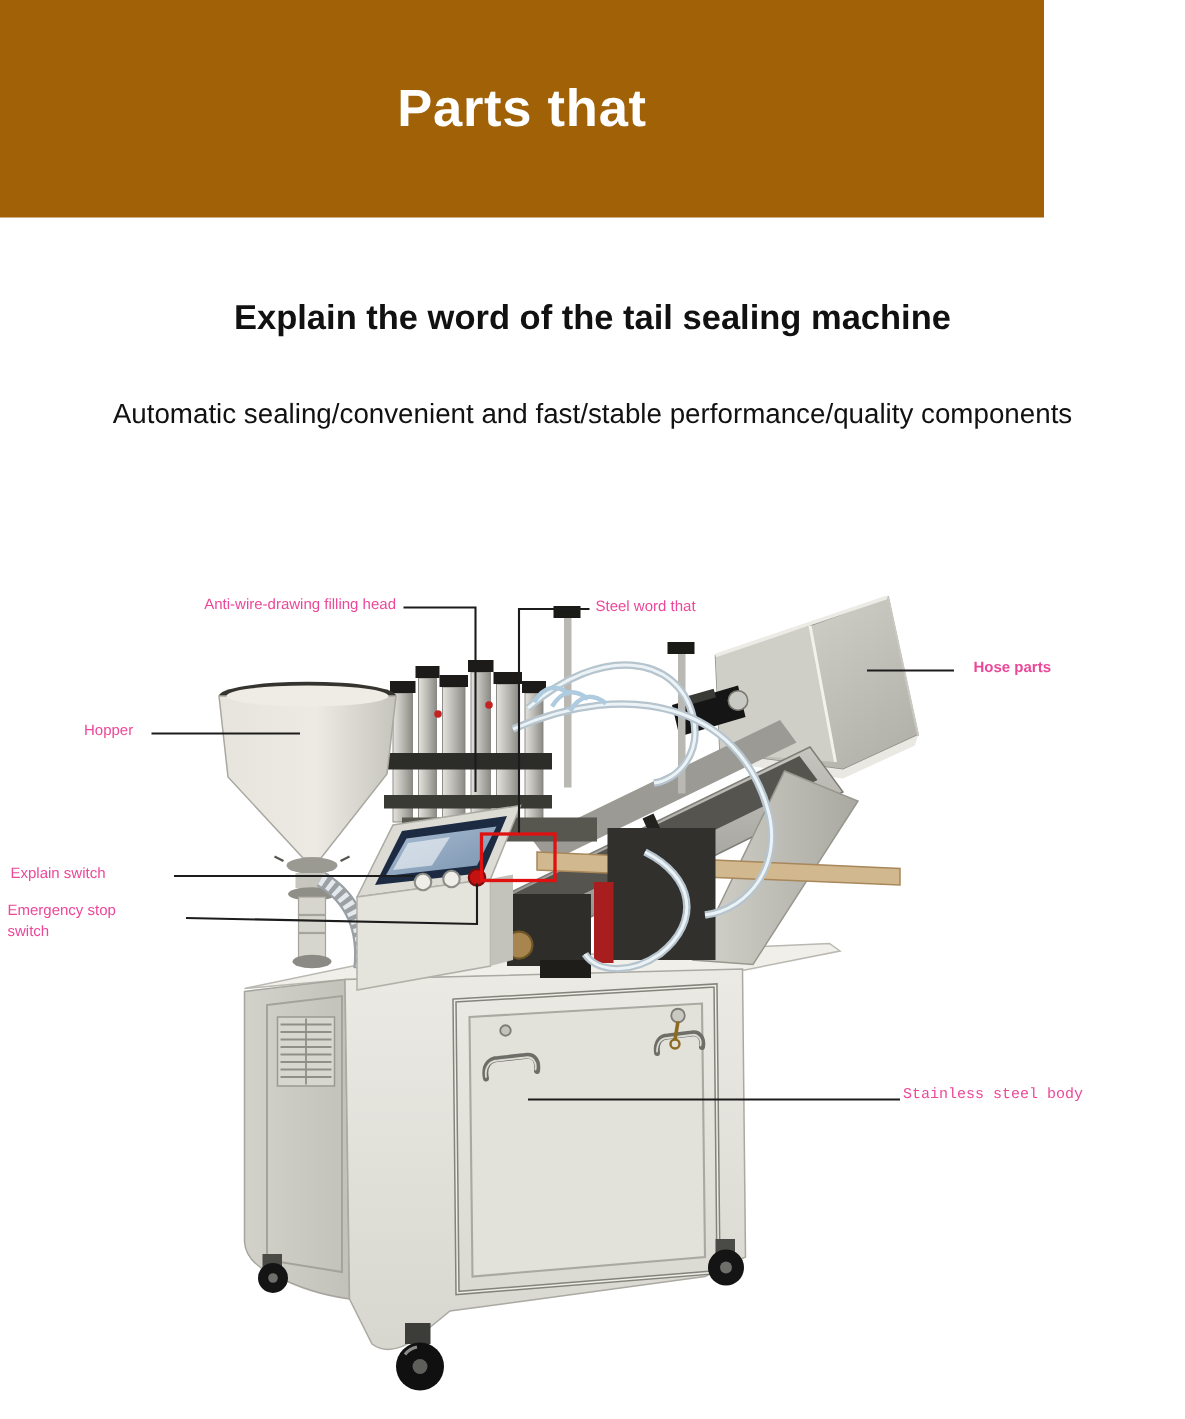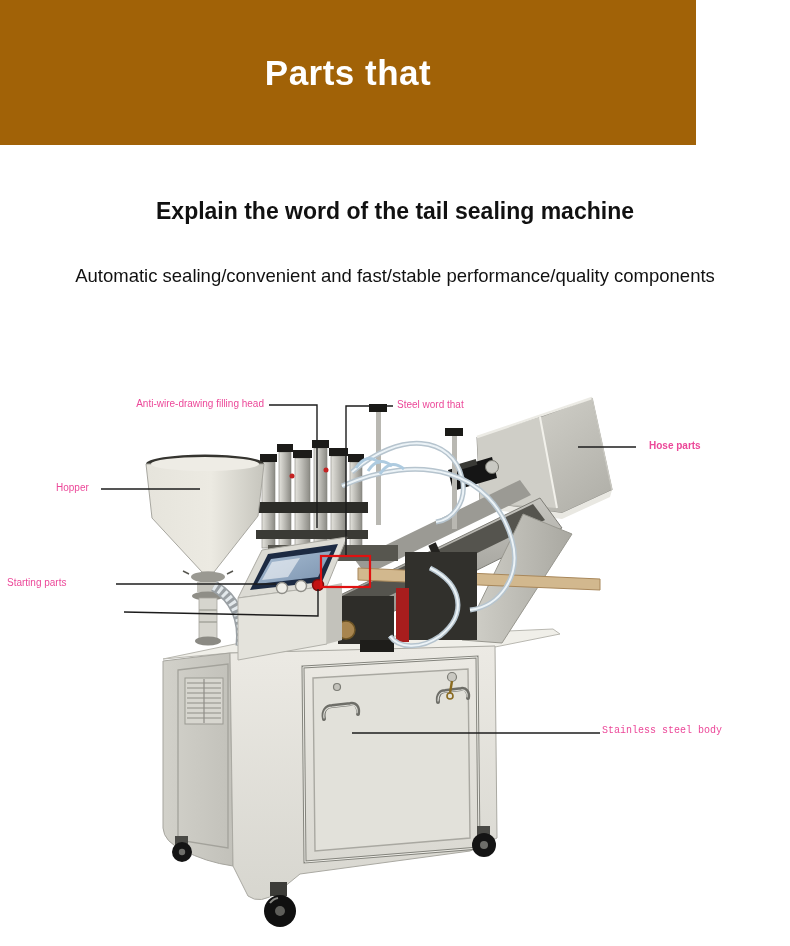--- a/index.html
+++ b/index.html
@@ -262,17 +262,19 @@
         <polyline points="116,584 276,584"></polyline>
         <polyline points="124,612 318,616 318,589"></polyline>
         <polyline points="352,733 600,733"></polyline>
       </g>
     </svg>
 
     <div class="part-label lbl-anti">Anti-wire-drawing filling head</div>
     <div class="part-label lbl-steel">Steel word that</div>
     <div class="part-label lbl-hose">Hose parts</div>
     <div class="part-label lbl-hopper">Hopper</div>
-    <div class="part-label lbl-start">Starting parts</div>
+    <div class="part-label lbl-start">Explain switch</div>
+    <div class="part-label lbl-emerg">Emergency stop
+switch</div>
     <div class="part-label lbl-body">Stainless steel body</div>
   </div>
 
 </div>
 
 </body></html>

